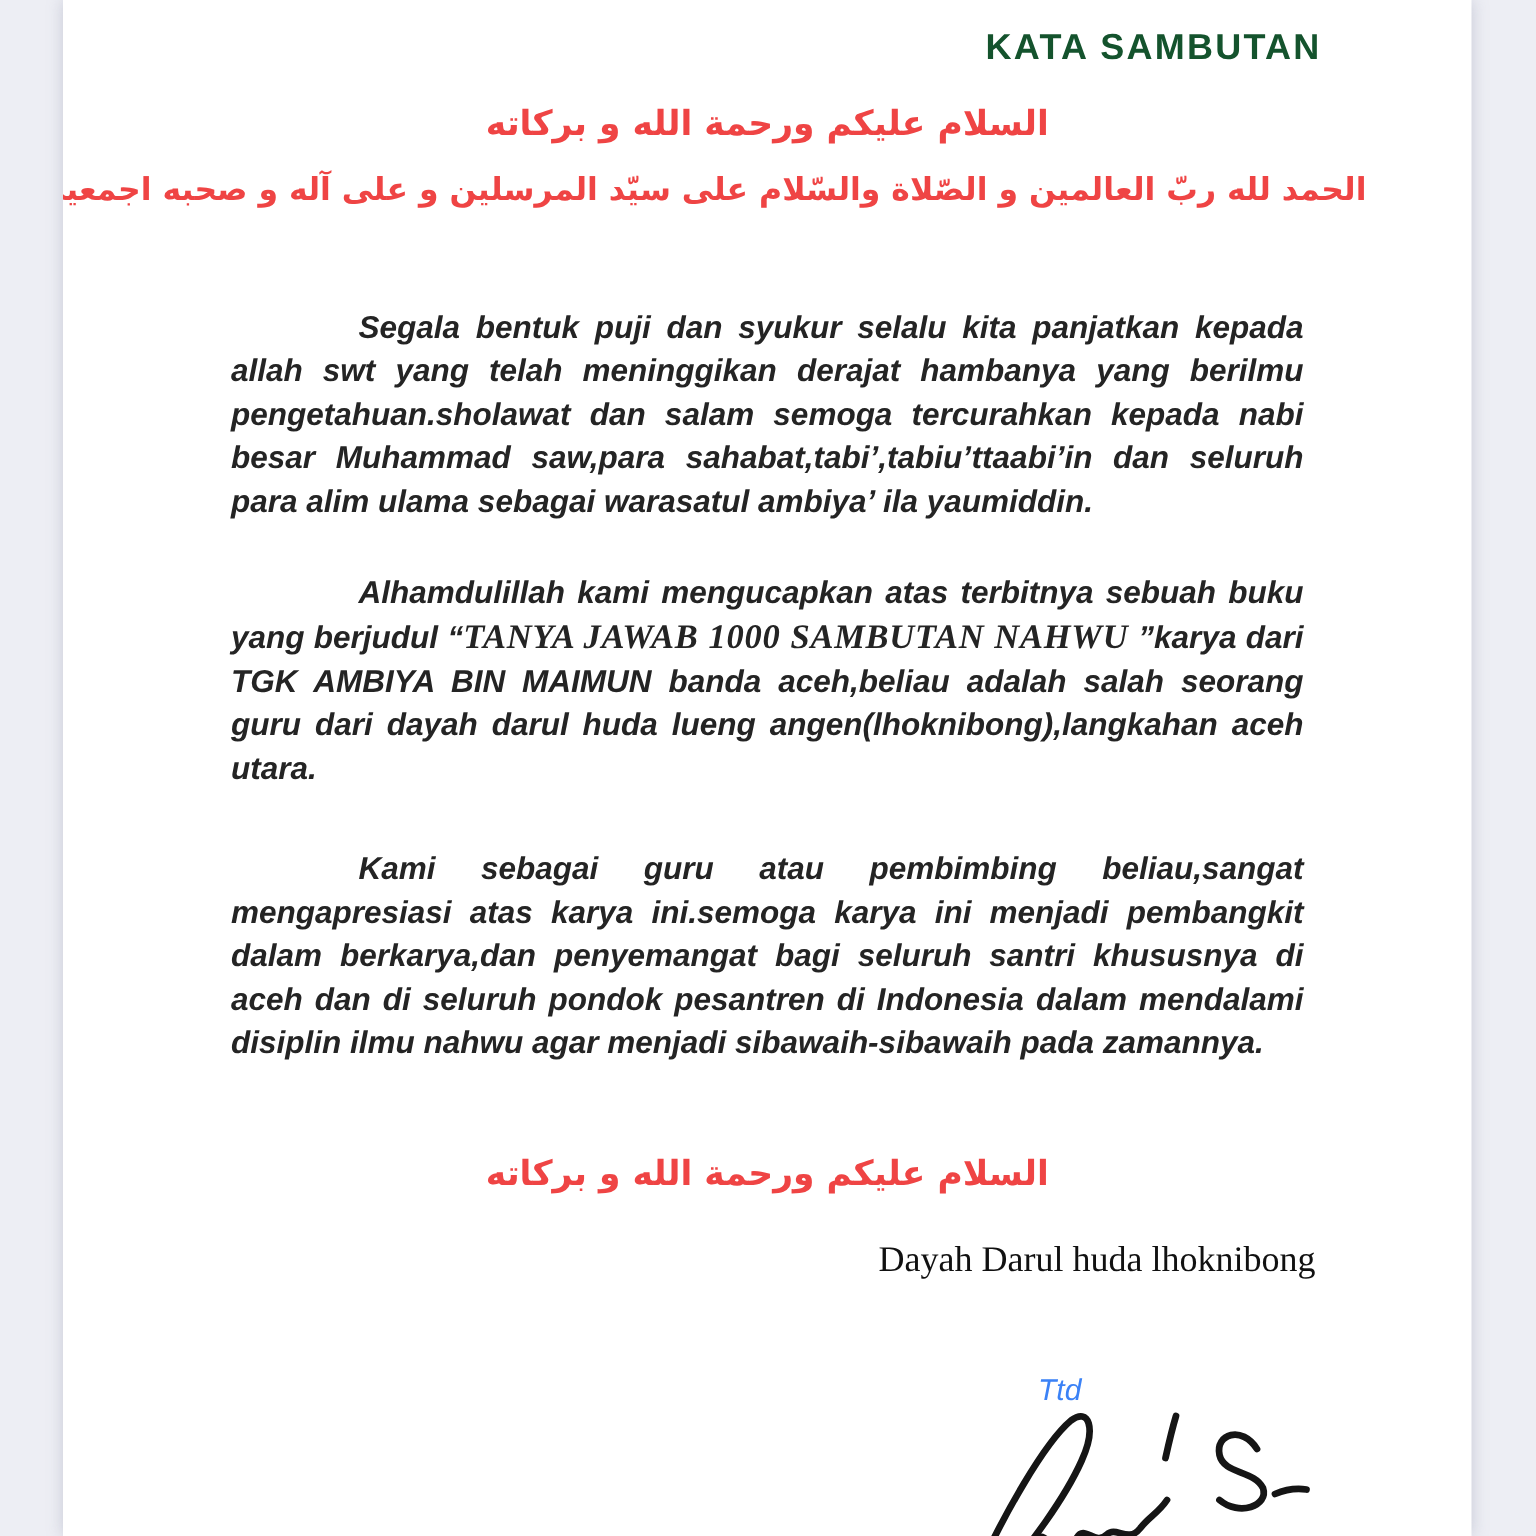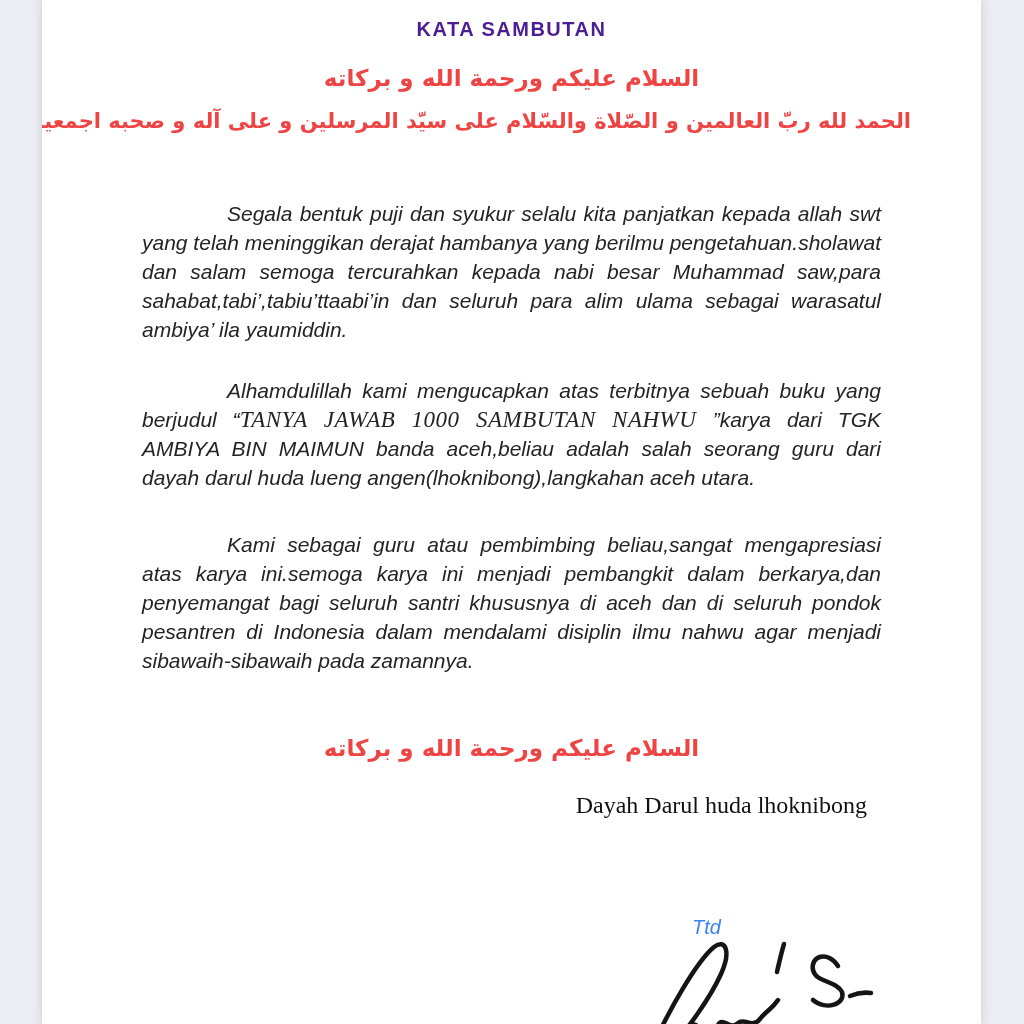--- a/index.html
+++ b/index.html
@@ -19,25 +19,25 @@
     height: 1024px;
     background: #ffffff;
     box-sizing: border-box;
     padding: 18px 100px 0 100px;
     overflow: hidden;
     box-shadow: 0 0 10px rgba(130,135,160,0.35);
     color: #1e1e1e;
   }
   .title {
     margin: 0;
-    text-align: center;
-    font-size: 20px;
+    text-align: right;
+    font-size: 24px;
     font-weight: bold;
     letter-spacing: 1.5px;
-    color: #4c1d95;
+    color: #14532d;
   }
   .arabic {
     font-family: "DejaVu Sans", sans-serif;
     direction: rtl;
     color: #ef4444;
     font-weight: bold;
   }
   .arabic.salam-open {
     text-align: center;
     font-size: 23px;
@@ -50,43 +50,44 @@
     text-align: right;
     width: calc(100% + 60px);
     margin-left: -30px;
   }
   .arabic.salam-close {
     text-align: center;
     font-size: 23px;
     margin-top: 60px;
   }
   .body-par {
-    margin: 0;
+    margin: 12px;
     font-style: italic;
     font-size: 21px;
     line-height: 29px;
     text-align: justify;
     text-indent: 85px;
     color: #242424;
+    font-weight: bold;
   }
   .par1 { margin-top: 66px; }
   .par2 { margin-top: 32px; }
   .par3 { margin-top: 38px; }
   .book-title {
     font-family: "Liberation Serif", serif;
     font-size: 23px;
     letter-spacing: 0.5px;
   }
   .signoff {
     font-family: "Liberation Serif", serif;
     font-size: 24px;
     line-height: 33px;
     text-align: center;
     width: fit-content;
-    margin: 28px 14px 0 auto;
+    margin: 28px 4px 0 auto;
     color: #111;
   }
   .ttd {
     position: absolute;
     left: 650px;
     top: 916px;
     font-style: italic;
     font-size: 20px;
     color: #3b82f6;
   }

